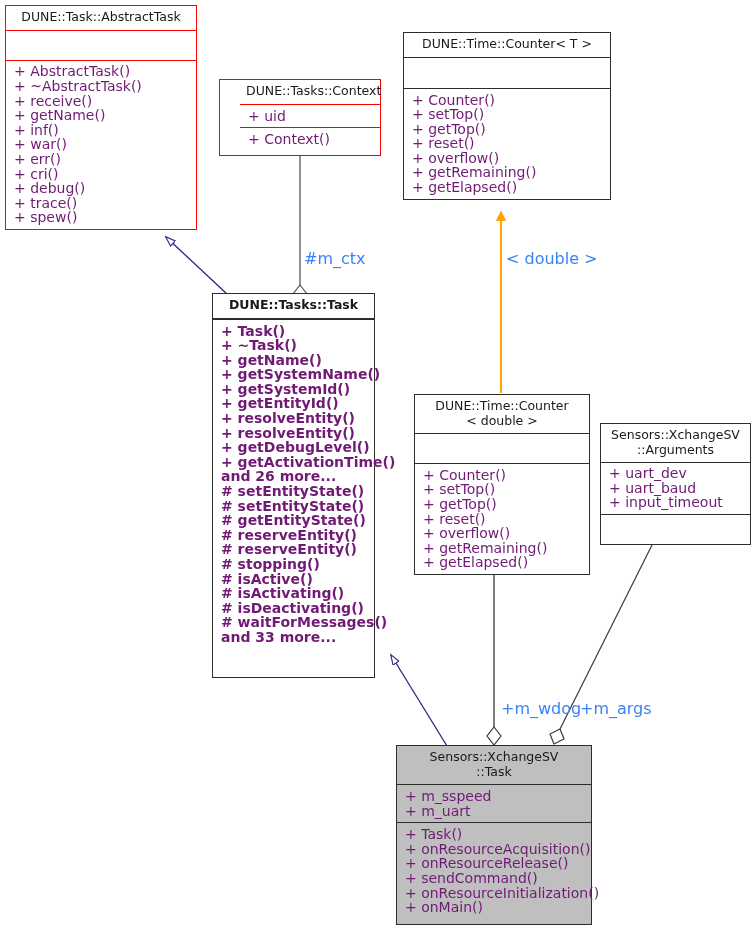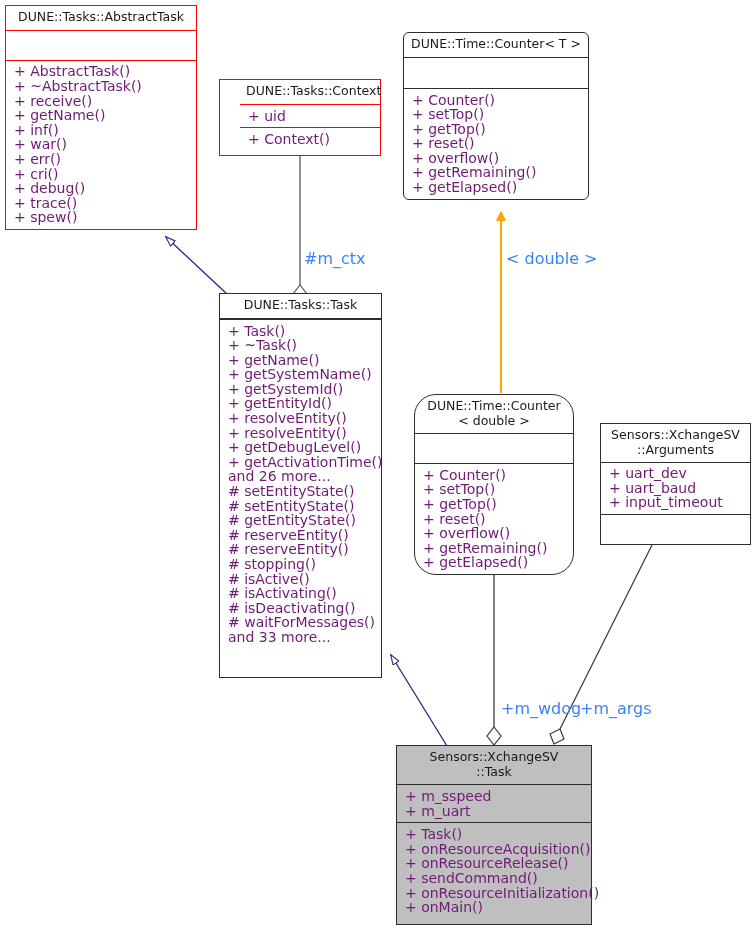--- a/index.html
+++ b/index.html
@@ -127,21 +127,21 @@
 
   <div class="edge-label" style="left:304px; top:252px;">#m_ctx</div>
 
   <div class="edge-label" style="left:506px; top:252px;">&lt; double &gt;</div>
 
   <div class="edge-label" style="left:501px; top:702px;">+m_wdog</div>
 
   <div class="edge-label" style="left:580px; top:702px;">+m_args</div>
 
   <div class="uml-class red" style="left:5px; top:5px; width:192px; height:225px;">
-    <div class="cls-title">DUNE::Tasks::AbstractTask</div>
+    <div class="cls-title">DUNE::Task::AbstractTask</div>
     <div class="cls-sep"></div>
     <div class="cls-compartment empty"></div>
     <div class="cls-sep"></div>
     <div class="cls-compartment grow">
         <div class="row">+ AbstractTask()</div>
         <div class="row">+ ~AbstractTask()</div>
         <div class="row">+ receive()</div>
         <div class="row">+ getName()</div>
         <div class="row">+ inf()</div>
         <div class="row">+ war()</div>
@@ -158,37 +158,37 @@
     <div class="cls-sep"></div>
     <div class="cls-compartment">
         <div class="row">+ uid</div>
       </div>
     <div class="cls-sep"></div>
     <div class="cls-compartment grow">
         <div class="row">+ Context()</div>
       </div>
   </div>
 
-  <div class="uml-class" style="left:403px; top:32px; width:186px; height:168px;border-radius:6px;">
+  <div class="uml-class" style="left:403px; top:32px; width:208px; height:168px;">
     <div class="cls-title">DUNE::Time::Counter&lt; T &gt;</div>
     <div class="cls-sep"></div>
     <div class="cls-compartment empty"></div>
     <div class="cls-sep"></div>
     <div class="cls-compartment grow">
         <div class="row">+ Counter()</div>
         <div class="row">+ setTop()</div>
         <div class="row">+ getTop()</div>
         <div class="row">+ reset()</div>
         <div class="row">+ overflow()</div>
         <div class="row">+ getRemaining()</div>
         <div class="row">+ getElapsed()</div>
       </div>
   </div>
 
-  <div class="uml-class" style="left:219px; top:293px; width:163px; height:385px;">
+  <div class="uml-class" style="left:212px; top:293px; width:163px; height:385px;font-weight:bold;">
     <div class="cls-title">DUNE::Tasks::Task</div>
     <div class="cls-sep"></div>
     <div class="cls-sep"></div>
     <div class="cls-compartment grow">
         <div class="row">+ Task()</div>
         <div class="row">+ ~Task()</div>
         <div class="row">+ getName()</div>
         <div class="row">+ getSystemName()</div>
         <div class="row">+ getSystemId()</div>
         <div class="row">+ getEntityId()</div>
@@ -204,21 +204,21 @@
         <div class="row"># reserveEntity()</div>
         <div class="row"># stopping()</div>
         <div class="row"># isActive()</div>
         <div class="row"># isActivating()</div>
         <div class="row"># isDeactivating()</div>
         <div class="row"># waitForMessages()</div>
         <div class="row">and 33 more...</div>
       </div>
   </div>
 
-  <div class="uml-class" style="left:414px; top:394px; width:160px; height:181px;border-radius:22px;">
+  <div class="uml-class" style="left:414px; top:394px; width:176px; height:181px;">
     <div class="cls-title">DUNE::Time::Counter
 &lt; double &gt;</div>
     <div class="cls-sep"></div>
     <div class="cls-compartment empty"></div>
     <div class="cls-sep"></div>
     <div class="cls-compartment grow">
         <div class="row">+ Counter()</div>
         <div class="row">+ setTop()</div>
         <div class="row">+ getTop()</div>
         <div class="row">+ reset()</div>

